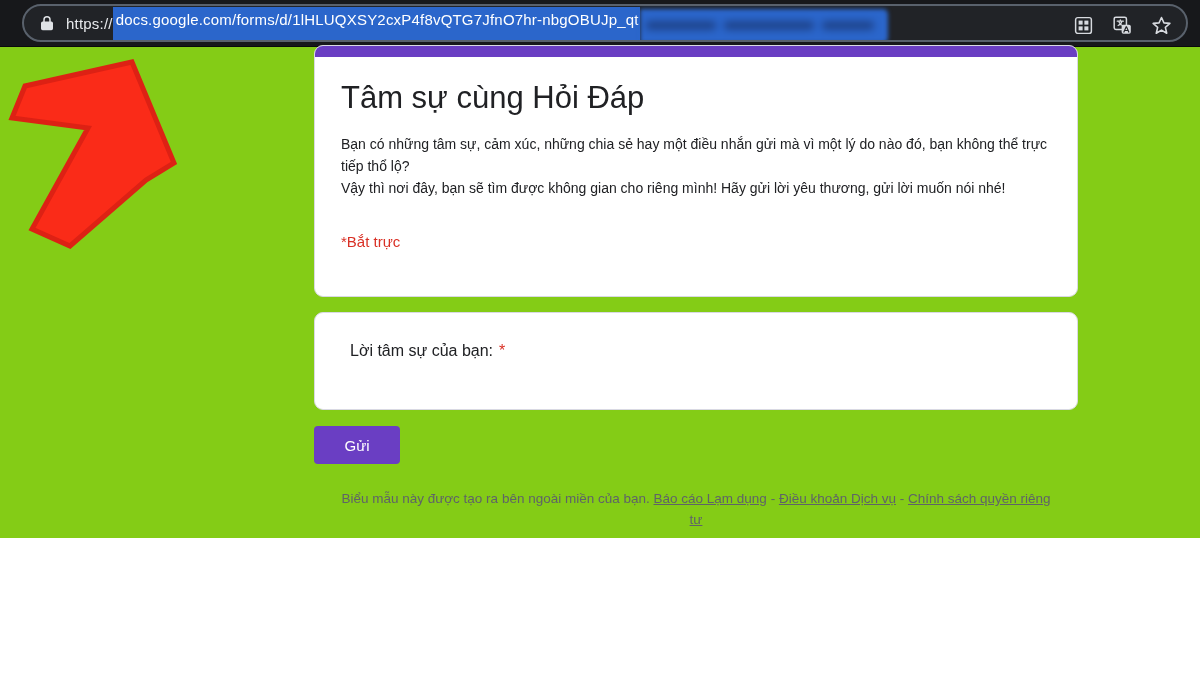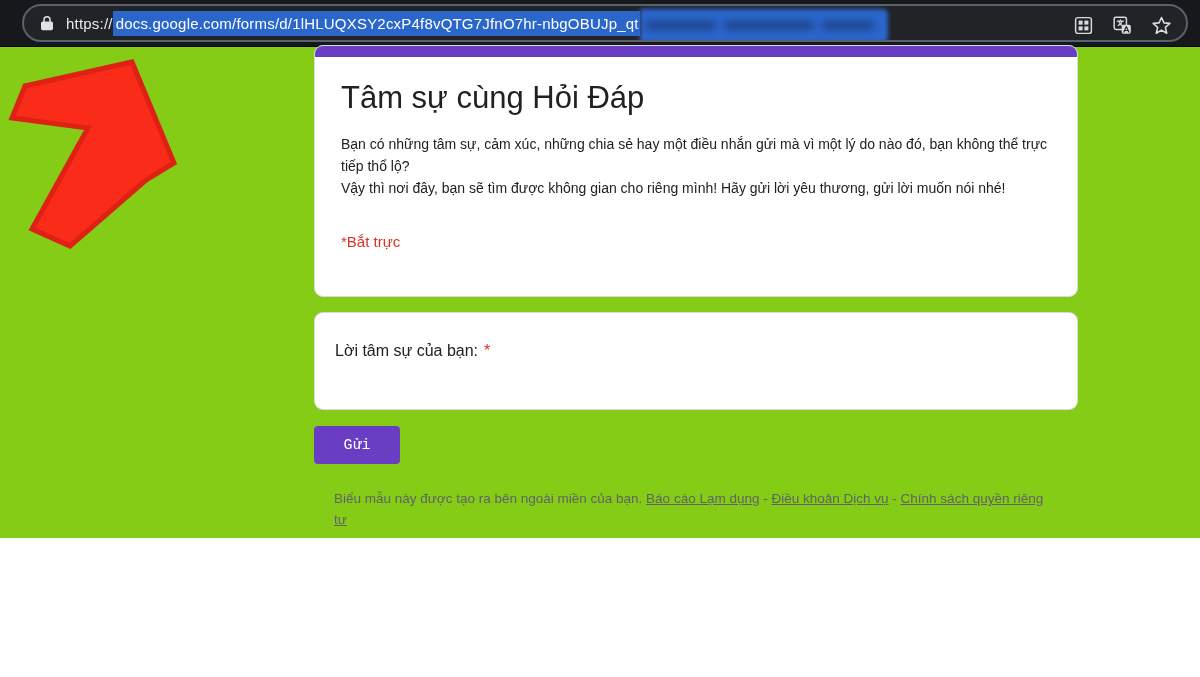--- a/index.html
+++ b/index.html
@@ -9,54 +9,54 @@
 
   
   .browser-bar { position: absolute; left: 0; top: 0; width: 1200px; height: 47px;
     background: #17181b; border-bottom: 1px solid #0a0a0b; }
   .address-pill { position: absolute; left: 22px; top: 4px; right: 12px; height: 38px;
     border: 2px solid #59616c; border-radius: 19px; background: #212327;
     display: flex; align-items: center; padding: 0 110px 0 14px; overflow: hidden; }
   .lock { width: 18px; height: 18px; flex: 0 0 auto; margin-right: 10px; }
   .url-text { font-size: 15px; letter-spacing: 0.2px; white-space: nowrap; display: flex; align-items: center; }
   .url-prefix { color: #e8eaed; }
-  .url-selected { background: #2b66cb; color: #ffffff; padding: 4px 1px 4px 3px; }
+  .url-selected { background: #2b66cb; color: #ffffff; padding: 4px 1px 12px 3px; }
   .url-blur { display: inline-block; width: 248px; height: 34px; background: #2b66cb;
     border-radius: 0 5px 5px 0; position: relative; top: 3px; filter: blur(2px); overflow: hidden; }
   .url-blur .smudge { position: absolute; top: 12px; height: 9px; background: rgba(20,40,90,0.55);
     border-radius: 4px; filter: blur(3px); }
   .bar-icons { position: absolute; right: 14px; top: 0; height: 38px; display: flex; align-items: center; gap: 18px; }
   .bar-icon { width: 21px; height: 21px; }
 
   
   .arrow-annotation { position: absolute; left: 0; top: 48px; width: 200px; height: 210px; z-index: 5; }
 
   
   .form-col { position: absolute; left: 314px; top: 32px; width: 764px; }
   .card { background: #ffffff; border: 1px solid #d9d9e3; border-radius: 9px; }
   .header-card { margin-top: 13px; border-radius: 9px; overflow: hidden; }
   .header-accent { height: 11px; }
   .header-body { padding: 22px 26px 46px; }
   .form-title { font-size: 31px; line-height: 38px; font-weight: 400; color: #202124; margin-bottom: 16px; }
   .form-desc { font-size: 14px; line-height: 22px; color: #202124; white-space: pre-line; }
   .required-note { margin-top: 34px; font-size: 15px; color: #d93025; }
 
-  .question-card { margin-top: 15px; padding: 26px 20px 46px; }
+  .question-card { margin-top: 15px; padding: 26px 35px 46px; }
   .question-label { font-size: 16px; line-height: 24px; color: #202124; }
   .required-mark { color: #d93025; margin-left: 6px; }
   .answer-input { display: block; width: 100%; margin-top: 38px; border: none; outline: none;
     border-bottom: 1px solid #bfc3c9; background: transparent; font-family: "Liberation Sans", sans-serif;
     font-size: 15px; color: #202124; padding: 0 0 9px; }
   .answer-input::placeholder { color: #71757a; opacity: 1; }
 
   .submit-btn { margin-top: 16px; width: 86px; height: 38px; border: none; border-radius: 4px;
-    color: #ffffff; font-family: Liberation Mono, monospace; font-size: 15px; font-weight: 500;
+    color: #ffffff; font-family: Liberation Sans, sans-serif; font-size: 15px; font-weight: 500;
     cursor: pointer; display: block; }
   .password-note { margin-top: 24px; font-size: 14px; color: #5f6368; }
-  .form-footer { margin-top: 24px; padding: 0 20px; text-align: left;
+  .form-footer { margin-top: 24px; padding: 0 20px; text-align: center;
     font-size: 13.5px; line-height: 21px; color: #5f6368; }
   .form-footer a { color: #5f6368; text-decoration: underline; cursor: pointer; }
 </style>
 </head>
 <body>
 
 <div class="screen">
 
   <div class="browser-bar">
     <div class="address-pill">

